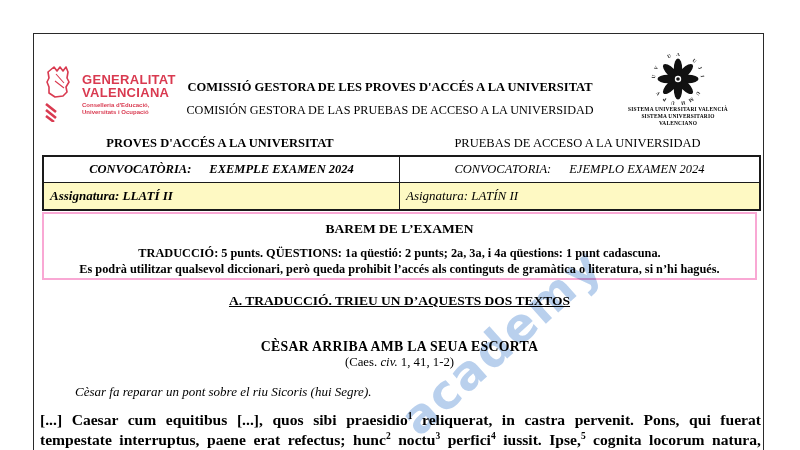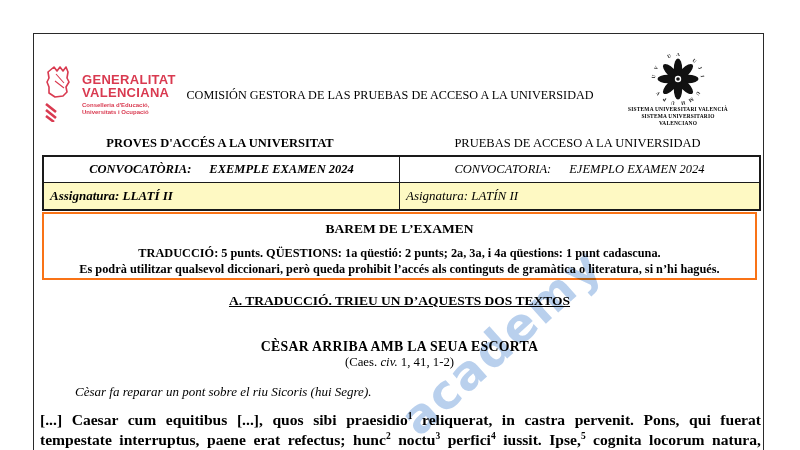--- a/index.html
+++ b/index.html
@@ -41,21 +41,21 @@
   .cell-es{width:359px;}
   .row-conv > div{height:25px;display:flex;align-items:center;justify-content:center;}
   .row-conv .lbl{margin-right:18px;}
   .row-conv .cell-va{font-weight:bold;font-size:12.5px;}
   .row-conv .cell-es{font-size:12.5px;}
   .row-subj{border-top:1.5px solid #1a1a1a;background:#fef9c3;}
   .row-subj > div{height:26px;display:flex;align-items:center;padding-left:6px;font-size:13px;}
   .row-subj .cell-va{font-weight:bold;}
   
   .barem{position:absolute;left:42px;top:212px;width:715px;height:68px;
-         border:2px solid #f97316;box-sizing:border-box;text-align:center;}
+         border:2px solid #f9a8d4;box-sizing:border-box;text-align:center;}
   .barem-title{font-weight:bold;font-size:13.5px;margin-top:7px;}
   .barem-l1{font-weight:bold;font-size:12.3px;margin-top:9px;}
   .barem-l2{font-weight:bold;font-size:12.3px;margin-top:1px;}
   
   .sec-heading{position:absolute;left:42px;top:293px;width:715px;text-align:center;
                font-weight:bold;font-size:13.5px;text-decoration:underline;}
   .text1-label{position:absolute;left:42px;top:324px;width:715px;text-align:center;
                font-weight:bold;font-size:12.8px;}
   .text1-title{position:absolute;left:42px;top:339px;width:715px;text-align:center;
                font-weight:bold;font-size:13.8px;letter-spacing:.3px;}
@@ -96,20 +96,21 @@
       <div class="gva-name">GENERALITAT</div>
       <div class="gva-name">VALENCIANA</div>
       <div class="gva-dept">
         <div>Conselleria d'Educació,</div>
         <div>Universitats i Ocupació</div>
       </div>
     </div>
   </div>
 
   <div class="commission">
+    <div class="l1">COMISSIÓ GESTORA DE LES PROVES D'ACCÉS A LA UNIVERSITAT</div>
     <div class="l2">COMISIÓN GESTORA DE LAS PRUEBAS DE ACCESO A LA UNIVERSIDAD</div>
   </div>
 
   <div class="suv">
     <div class="suv-rosette">
       <svg width="48" height="56" viewBox="0 0 48 56">
         <g transform="translate(24,29)" fill="#111">
           <g id="petals">
             <ellipse cx="0" cy="-10" rx="4.2" ry="10.5"></ellipse>
             <ellipse cx="0" cy="-10" rx="4.2" ry="10.5" transform="rotate(45)"></ellipse>

